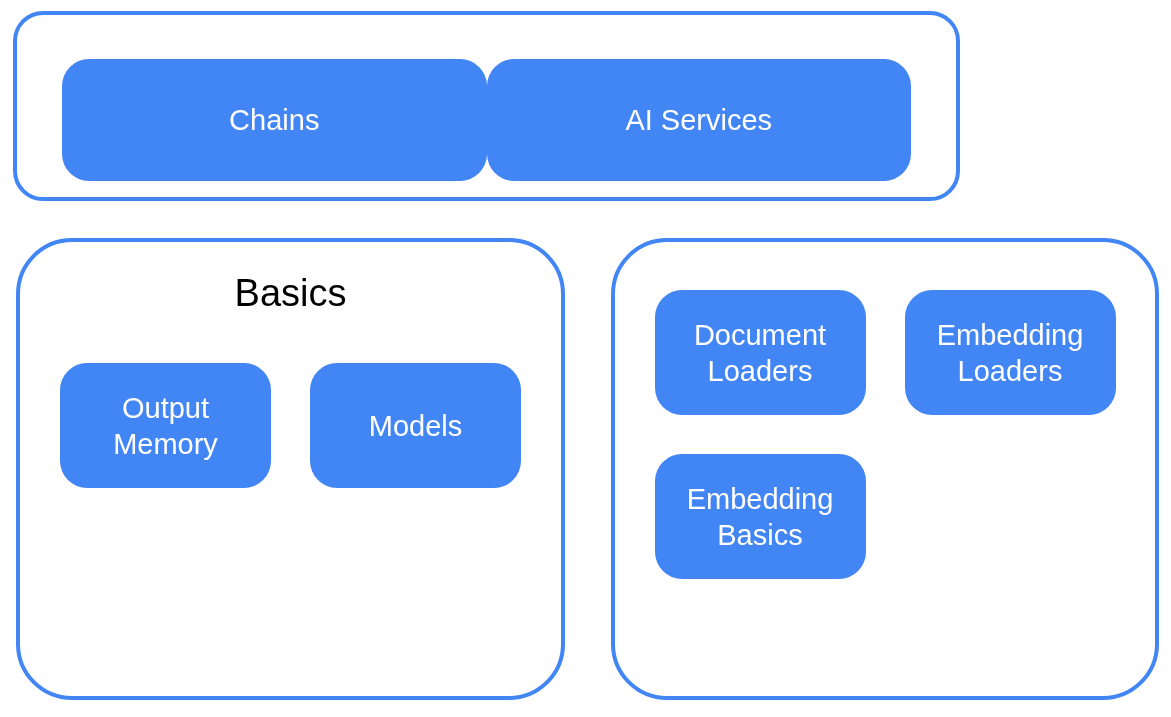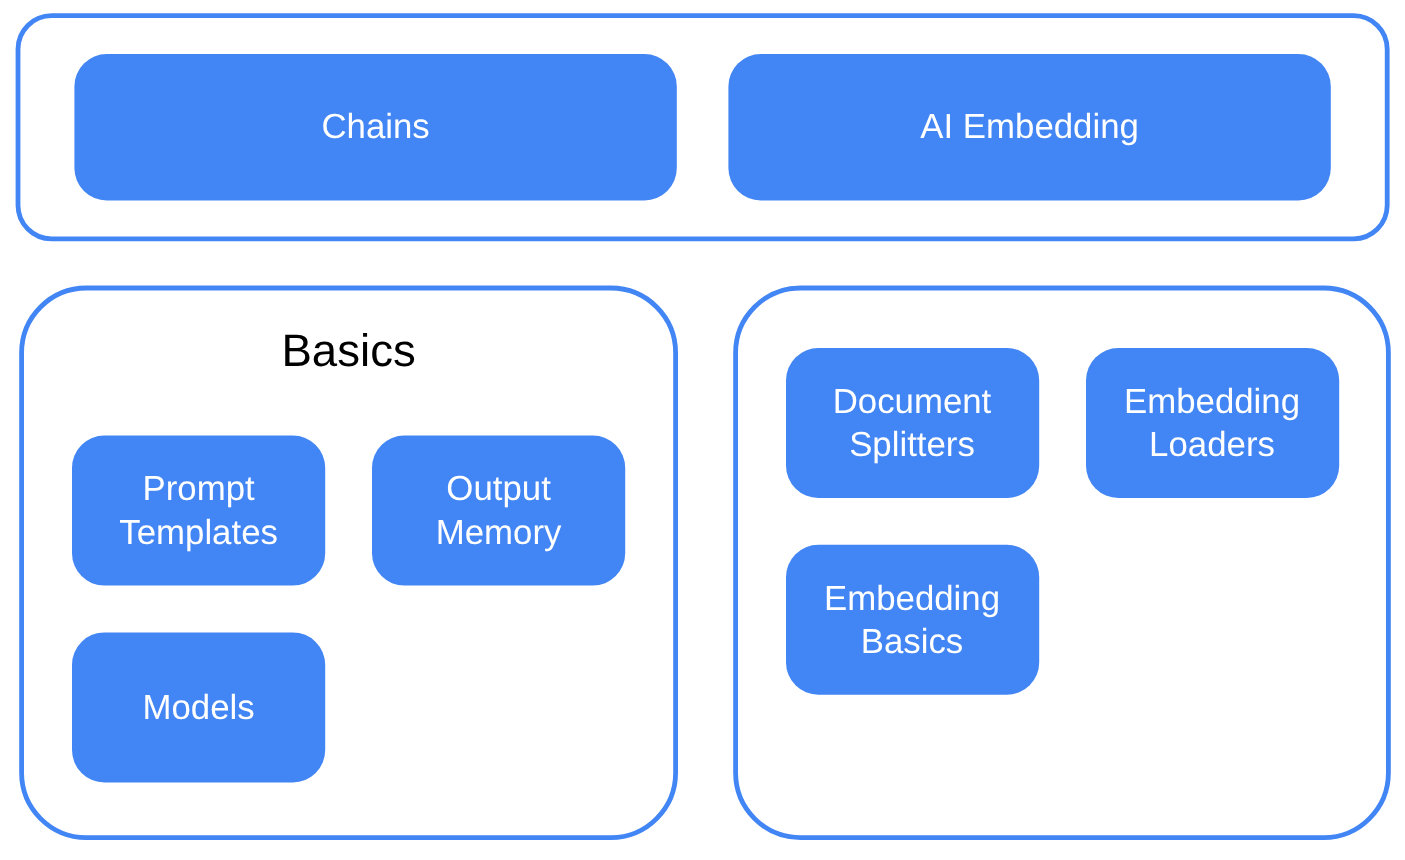--- a/index.html
+++ b/index.html
@@ -18,27 +18,27 @@
   }
   .container {
     position: absolute;
     box-sizing: border-box;
     border: 4px solid var(--accent, #4285F4);
     background: transparent;
   }
   #top-group {
     left: 13px;
     top: 11px;
-    width: 1145px;
+    width: 947px;
     height: 190px;
     border-radius: 30px;
     display: flex;
-    align-items: center;
+    align-items: flex-end;
     justify-content: space-between;
-    padding: 0 45px;
+    padding: 16px 45px;
   }
   .box {
     background: var(--accent, #4285F4);
     color: var(--box-text, #ffffff);
     display: flex;
     align-items: center;
     justify-content: center;
     text-align: center;
     border-radius: 27px;
     font-size: 29px;
@@ -77,43 +77,40 @@
 </head>
 <body>
 
 <div class="canvas">
 
   <div id="top-group" class="container">
     <div class="box top-box">
       <span>Chains</span>
     </div>
     <div class="box top-box">
-      <span>AI Embedding</span>
+      <span>AI Services</span>
     </div>
   </div>
 
   <div id="group-basics" class="container group">
     <div class="group-title">Basics</div>
     <div class="box-grid">
-      <div class="box">
-        <span>Prompt Templates</span>
-      </div>
       <div class="box">
         <span>Output Memory</span>
       </div>
       <div class="box">
         <span>Models</span>
       </div>
     </div>
   </div>
 
   <div id="group-rag" class="container group">
     <div class="box-grid">
       <div class="box">
-        <span>Document Splitters</span>
+        <span>Document Loaders</span>
       </div>
       <div class="box">
         <span>Embedding Loaders</span>
       </div>
       <div class="box">
         <span>Embedding Basics</span>
       </div>
     </div>
   </div>
 

